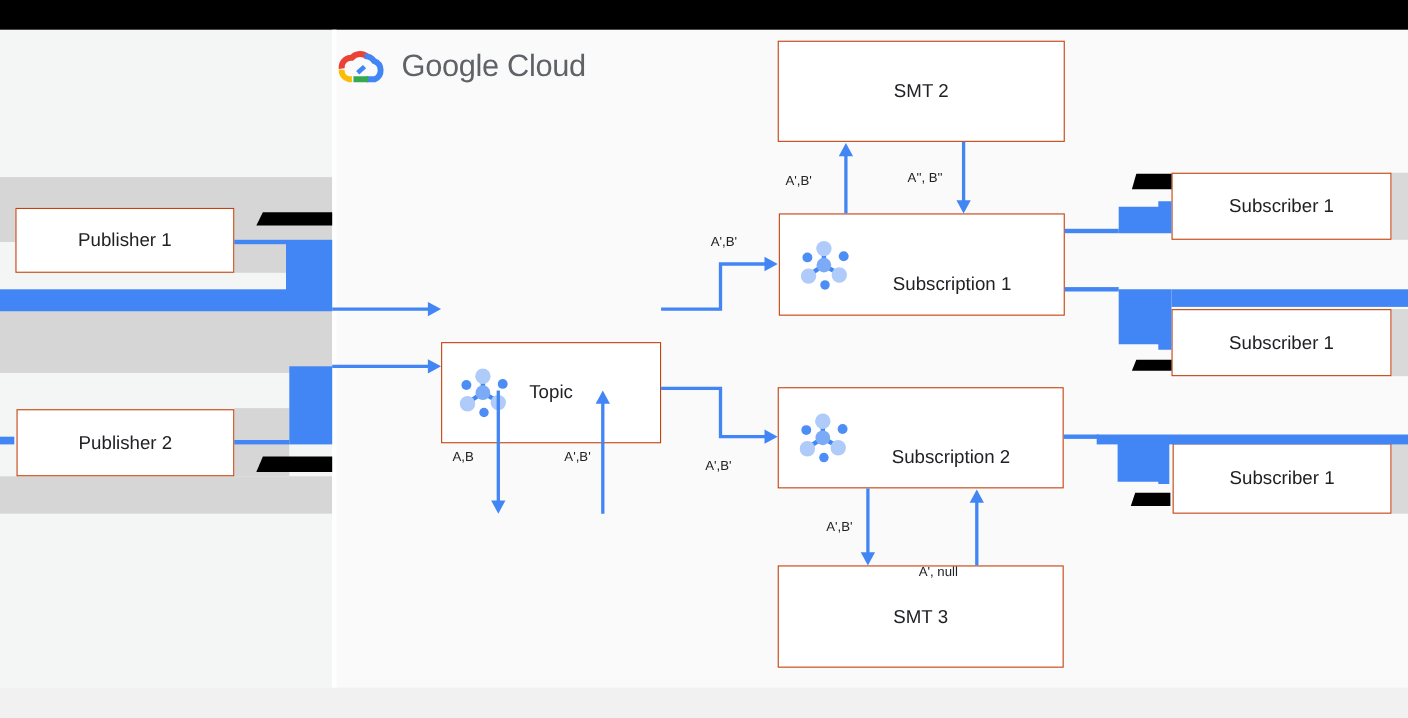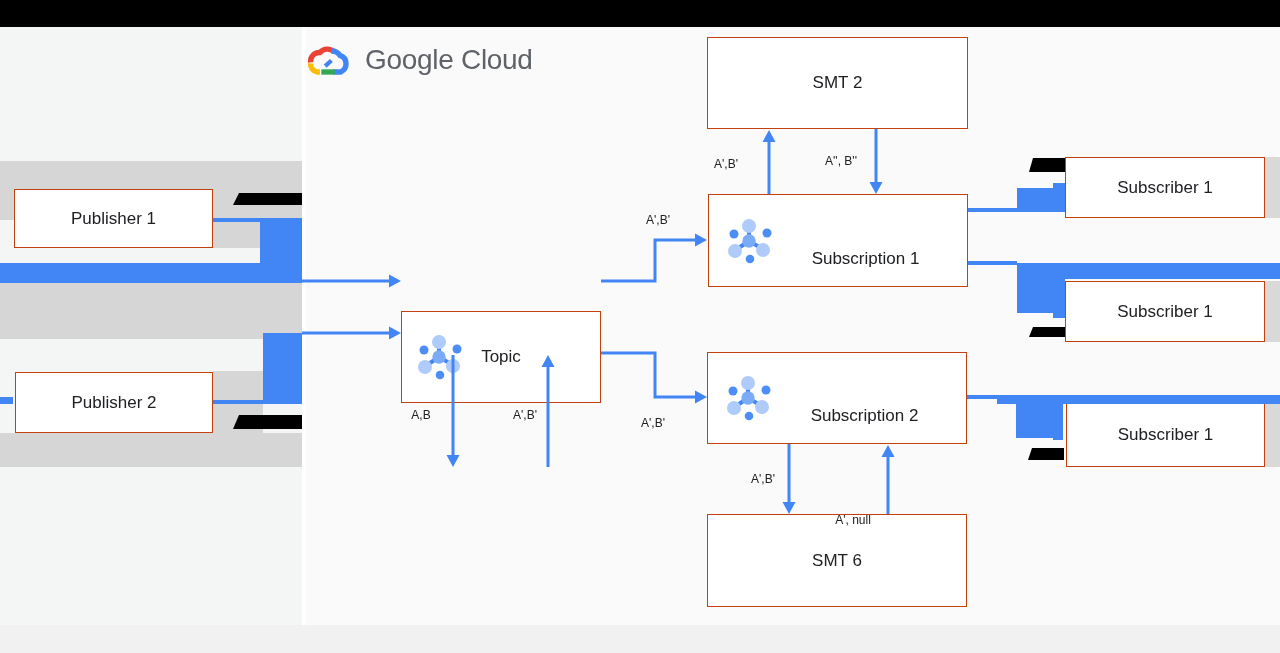--- a/index.html
+++ b/index.html
@@ -88,21 +88,21 @@
     <span class="icon-wrap"><svg width="48" height="48">
           <use href="#pubsub-icon"></use>
         </svg></span>
     <span class="lbl">Topic</span>
   </div>
 
   <div class="abs node" style="left:707px;top:37px;width:261px;height:92px;">
     <span class="lbl">SMT 2</span>
   </div>
   <div class="abs node" style="left:707px;top:514px;width:260px;height:93px;">
-    <span class="lbl">SMT 6</span>
+    <span class="lbl">SMT 3</span>
   </div>
 
   <div class="abs node with-icon-pad" style="left:708px;top:194px;width:260px;height:93px;">
     <span class="icon-wrap" style="left:16px;"><svg width="48" height="48">
           <use href="#pubsub-icon"></use>
         </svg></span>
     <span class="lbl">Subscription 1</span>
   </div>
   <div class="abs node with-icon-pad" style="left:707px;top:352px;width:260px;height:92px;">
     <span class="icon-wrap" style="left:16px;"><svg width="48" height="48">

